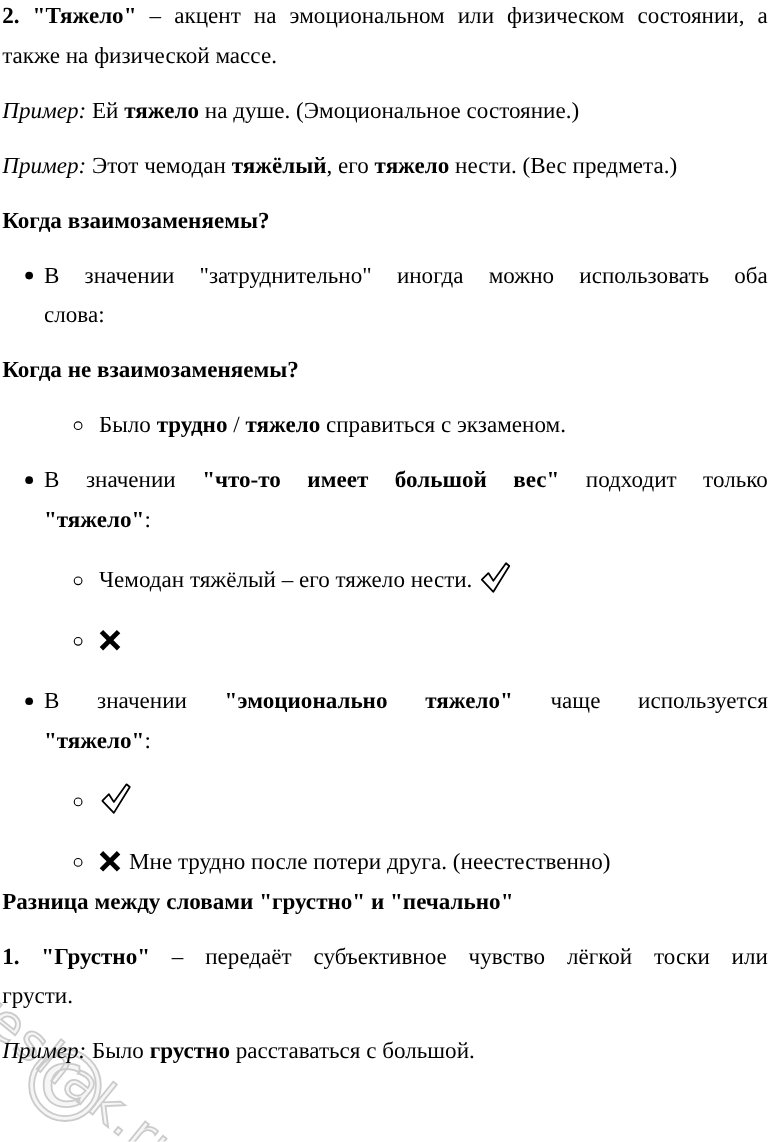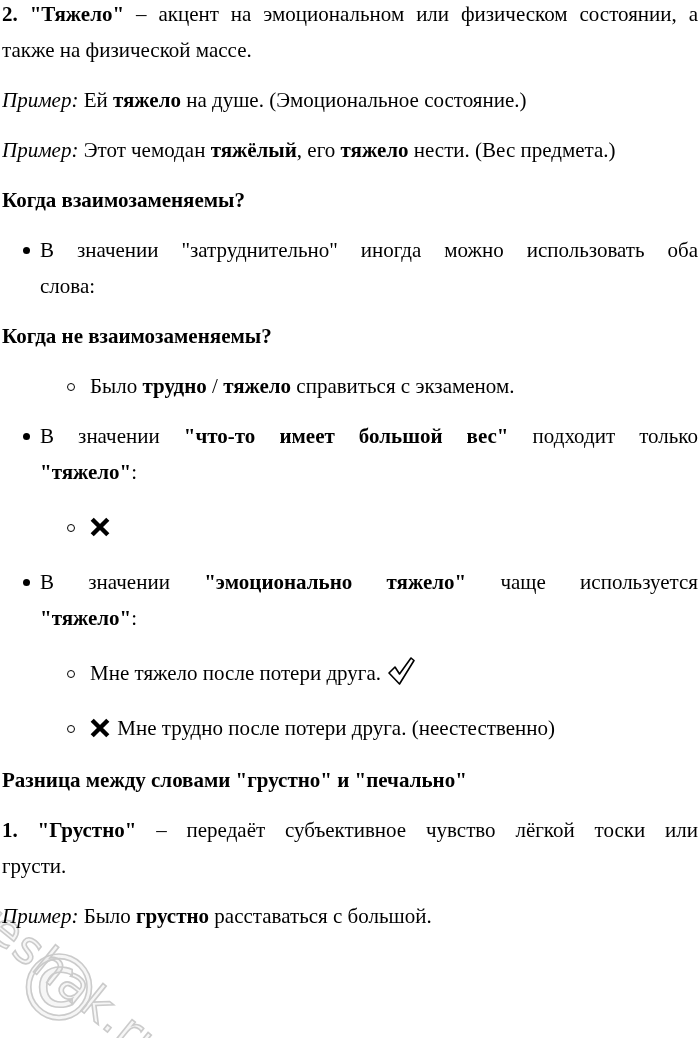--- a/index.html
+++ b/index.html
@@ -14,21 +14,21 @@
   }
   .doc{
     position:relative;
     z-index:1;
     margin-top:-4px;
     padding:0 2px;
     width:696px;
   }
   .para{margin:0 0 14px 0;}
   .gap-lg{margin-bottom:19px;}
-  .gap-md{margin-bottom:16px;}
+  .gap-md{margin-bottom:0;}
   .line{
     position:relative;
     height:36px;
     line-height:36px;
     overflow:hidden;
     white-space:nowrap;
   }
   .stretch{
     text-align:justify;
     white-space:normal;
@@ -120,34 +120,39 @@
 
     <div class="para">
       <div class="line hang2"><span class="circ"></span><span>Было </span><span class="b">трудно</span><span> / </span><span class="b">тяжело</span><span> справиться с экзаменом.</span></div>
     </div>
 
     <div class="para gap-lg">
       <div class="line stretch hang1"><span class="dot"></span><span>В значении </span><span class="b">"что-то имеет большой вес"</span><span> подходит только</span></div>
       <div class="line hang1"><span class="b">"тяжело"</span><span>:</span></div>
     </div>
 
+    <div class="para gap-lg">
+      <div class="line hang2"><span class="circ"></span><span>Чемодан тяжёлый – его тяжело нести. </span><svg class="icon-check" width="27" height="28" viewBox="0 0 27 28">
+            <path d="M1 16 L7 10 L11.5 17 L23 1 L26 3.5 L11.5 27 Z" fill="none" stroke="#000" stroke-width="1.6" stroke-linejoin="round"></path>
+          </svg></div>
+    </div>
 
     <div class="para gap-lg">
       <div class="line hang2"><span class="circ"></span><svg class="icon-x" width="20" height="20" viewBox="0 0 20 20">
             <path d="M2.2 2.2 L17.8 17.8 M17.8 2.2 L2.2 17.8" stroke="#000" stroke-width="4.4" stroke-linecap="butt"></path>
           </svg></div>
     </div>
 
     <div class="para gap-lg">
       <div class="line stretch hang1"><span class="dot"></span><span>В значении </span><span class="b">"эмоционально тяжело"</span><span> чаще используется</span></div>
       <div class="line hang1"><span class="b">"тяжело"</span><span>:</span></div>
     </div>
 
     <div class="para gap-lg">
-      <div class="line hang2"><span class="circ"></span><span>Мне тяжело после потери друга. </span><svg class="icon-check" width="27" height="28" viewBox="0 0 27 28">
+      <div class="line hang2"><span class="circ"></span><svg class="icon-check" width="27" height="28" viewBox="0 0 27 28">
             <path d="M1 16 L7 10 L11.5 17 L23 1 L26 3.5 L11.5 27 Z" fill="none" stroke="#000" stroke-width="1.6" stroke-linejoin="round"></path>
           </svg></div>
     </div>
 
     <div class="para gap-md">
       <div class="line hang2"><span class="circ"></span><svg class="icon-x" width="20" height="20" viewBox="0 0 20 20">
             <path d="M2.2 2.2 L17.8 17.8 M17.8 2.2 L2.2 17.8" stroke="#000" stroke-width="4.4" stroke-linecap="butt"></path>
           </svg><span> Мне трудно после потери друга. (неестественно)</span></div>
     </div>
 

